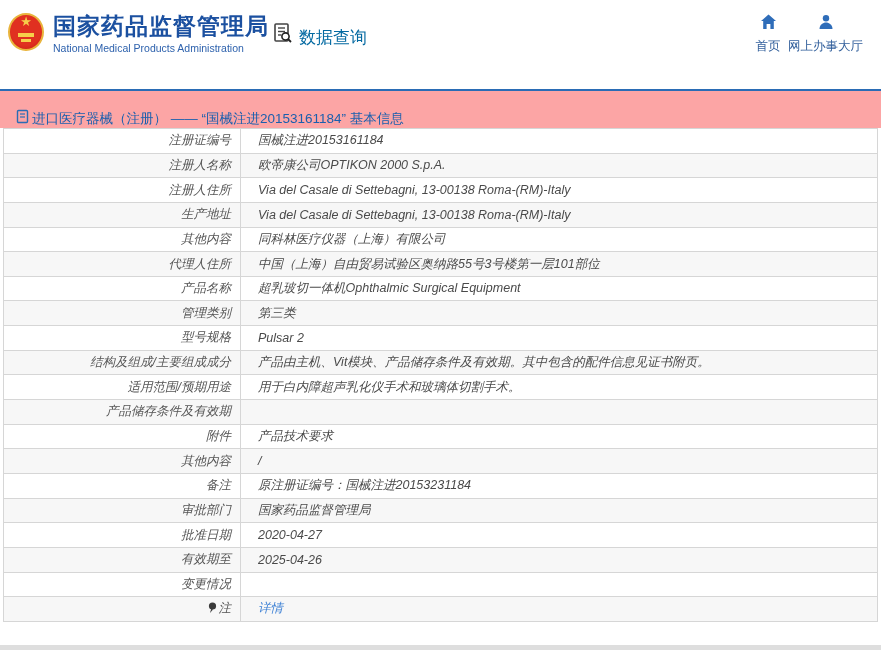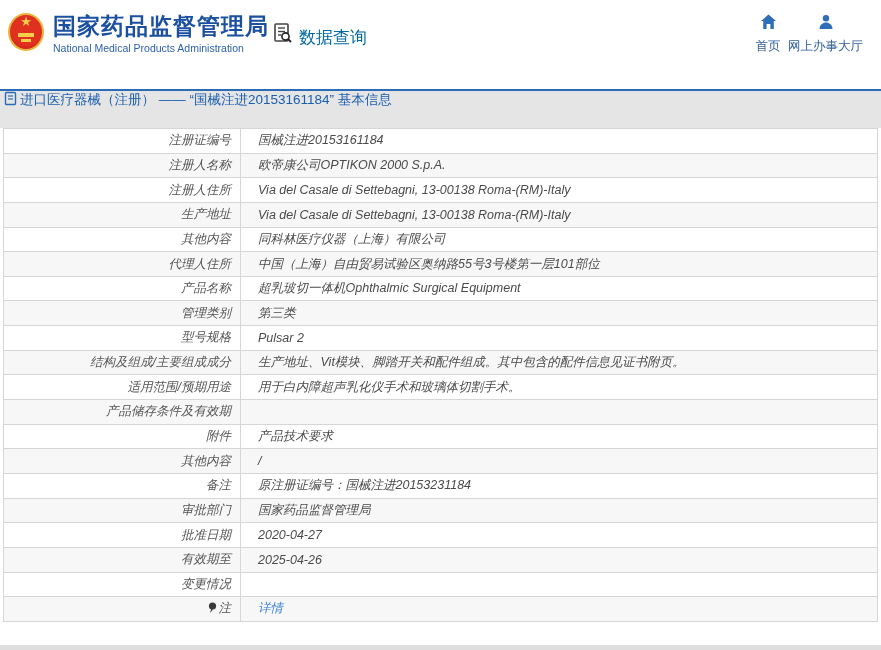--- a/index.html
+++ b/index.html
@@ -45,21 +45,21 @@
   }
   .data-query svg { margin-right:5px; }
 
   .top-nav { position:absolute; right:18px; top:14px; display:flex; }
   .nav-item { display:flex; flex-direction:column; align-items:center; cursor:pointer; min-width:40px; }
   .nav-item svg { margin-bottom:4px; }
   .nav-label { color:#33609c; font-size:12.5px; white-space:nowrap; }
 
   
   .breadcrumb {
-    height:37px; display:flex; align-items:flex-start; padding-left:4px; background:#e5e5e5;
+    height:37px; display:flex; align-items:flex-end; padding-left:16px; background:#fca5a5;
   }
   .breadcrumb svg { margin-right:3px; flex:0 0 auto; }
   .breadcrumb-text { color:#1a5fae; font-size:13.5px; }
 
   
   table.info {
     width:875px; margin:0 3px; border-collapse:collapse; table-layout:fixed;
     border:1px solid #cfcfcf;
     font-style:italic;
   }
@@ -177,21 +177,21 @@
       <tr>
           <td class="lbl">管理类别</td>
           <td class="val">第三类</td>
         </tr>
       <tr>
           <td class="lbl">型号规格</td>
           <td class="val">Pulsar 2</td>
         </tr>
       <tr>
           <td class="lbl">结构及组成/主要组成成分</td>
-          <td class="val">生产地址、Vit模块、脚踏开关和配件组成。其中包含的配件信息见证书附页。</td>
+          <td class="val">产品由主机、Vit模块、产品储存条件及有效期。其中包含的配件信息见证书附页。</td>
         </tr>
       <tr>
           <td class="lbl">适用范围/预期用途</td>
           <td class="val">用于白内障超声乳化仪手术和玻璃体切割手术。</td>
         </tr>
       <tr>
           <td class="lbl">产品储存条件及有效期</td>
           <td class="val"></td>
         </tr>
       <tr>

